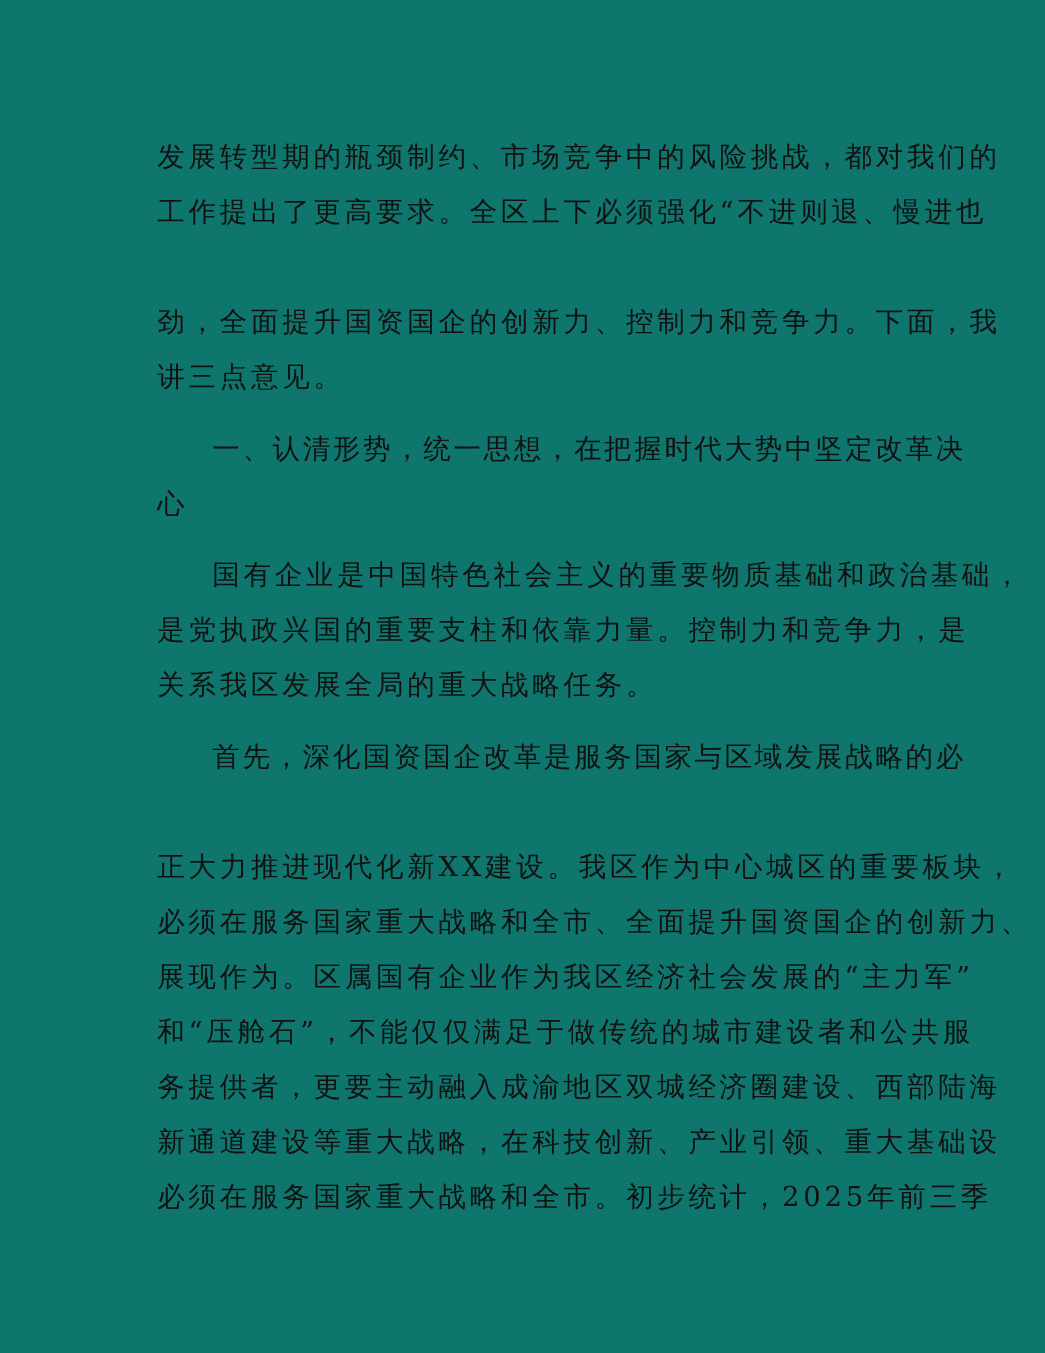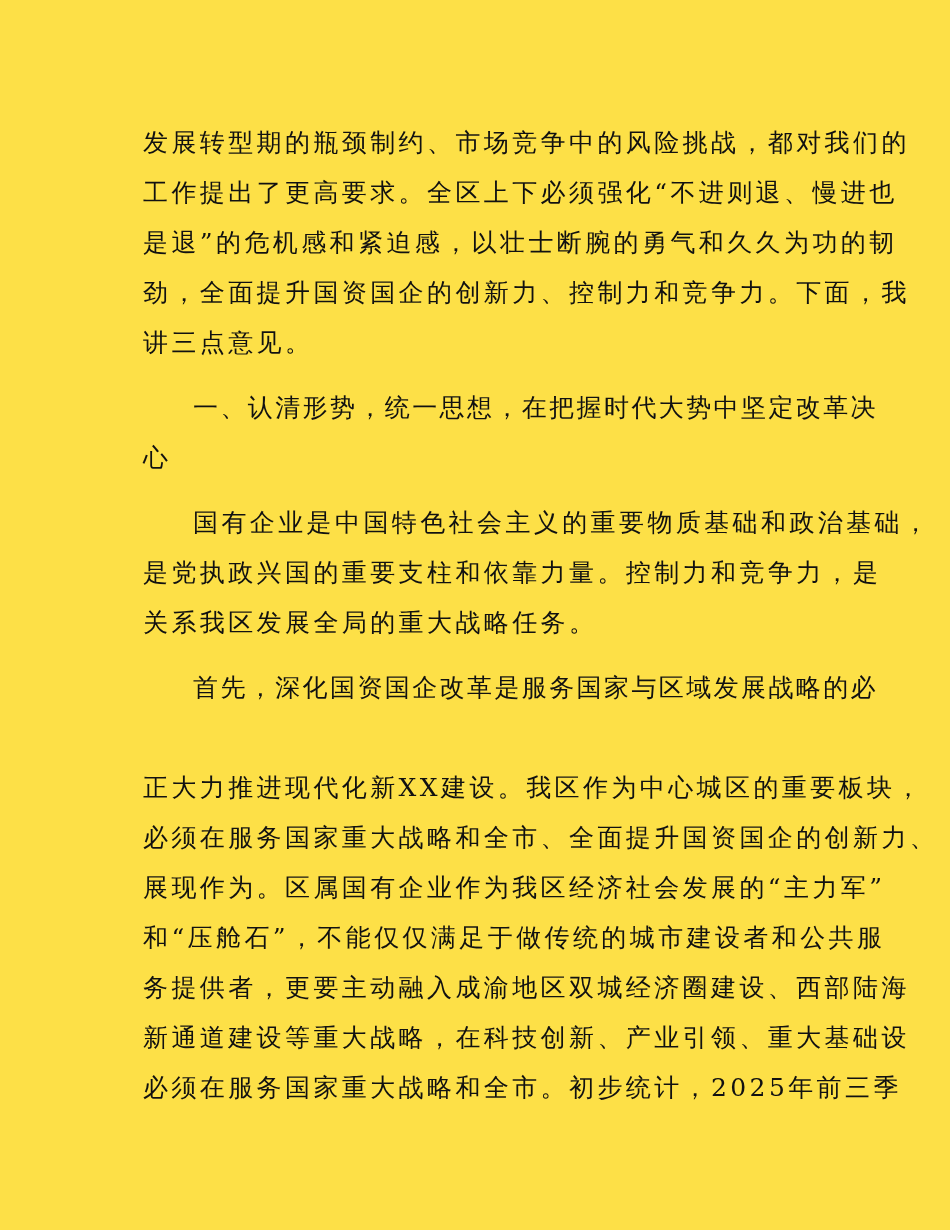--- a/index.html
+++ b/index.html
@@ -1,17 +1,17 @@
 <!DOCTYPE html>
 <html><head>
   <meta charset="utf-8">
   <style>
     html, body { margin: 0; padding: 0; background: #ffffff; }
     body { width: 950px; height: 1230px; position: relative; overflow: hidden; }
-    .page { position: absolute; left: 0; top: 0; width: 950px; height: 1230px; background: #fde047; }
+    .page { position: absolute; left: 0; top: 0; width: 950px; height: 1230px; background: #0f766e; }
     .line {
       position: absolute;
       left: 143px;
       width: 700px;
       height: 40px;
       font-family: "DejaVu Serif", "Liberation Serif", serif;
       font-size: 25px;
       line-height: 40px;
       color: #111;
       white-space: nowrap;
@@ -21,21 +21,20 @@
     .bold { font-family: "DejaVu Sans", "Liberation Sans", sans-serif; font-weight: normal; letter-spacing: 2.4px; }
     .b { font-family: "DejaVu Sans", "Liberation Sans", sans-serif; font-weight: bold; letter-spacing: 2.4px; }
   </style>
 </head>
 <body>
 
 <div class="page">
 
   <div class="line" style="top:123px">发展转型期的瓶颈制约、市场竞争中的风险挑战，都对我们的</div>
   <div class="line" style="top:173px">工作提出了更高要求。全区上下必须强化“不进则退、慢进也</div>
-  <div class="line" style="top:223px">是退”的危机感和紧迫感，以壮士断腕的勇气和久久为功的韧</div>
   <div class="line" style="top:323px">讲三点意见。</div>
   <div class="line" style="top:273px">劲，全面提升国资国企的创新力、控制力和竞争力。下面，我</div>
 
   <div class="line indent bold" style="top:388px">一、认清形势，统一思想，在把握时代大势中坚定改革决</div>
   <div class="line bold" style="top:438px">心</div>
 
   <div class="line indent" style="top:503px">国有企业是中国特色社会主义的重要物质基础和政治基础，</div>
   <div class="line" style="top:553px">是党执政兴国的重要支柱和依靠力量。控制力和竞争力，是</div>
   <div class="line" style="top:603px">关系我区发展全局的重大战略任务。</div>
 

